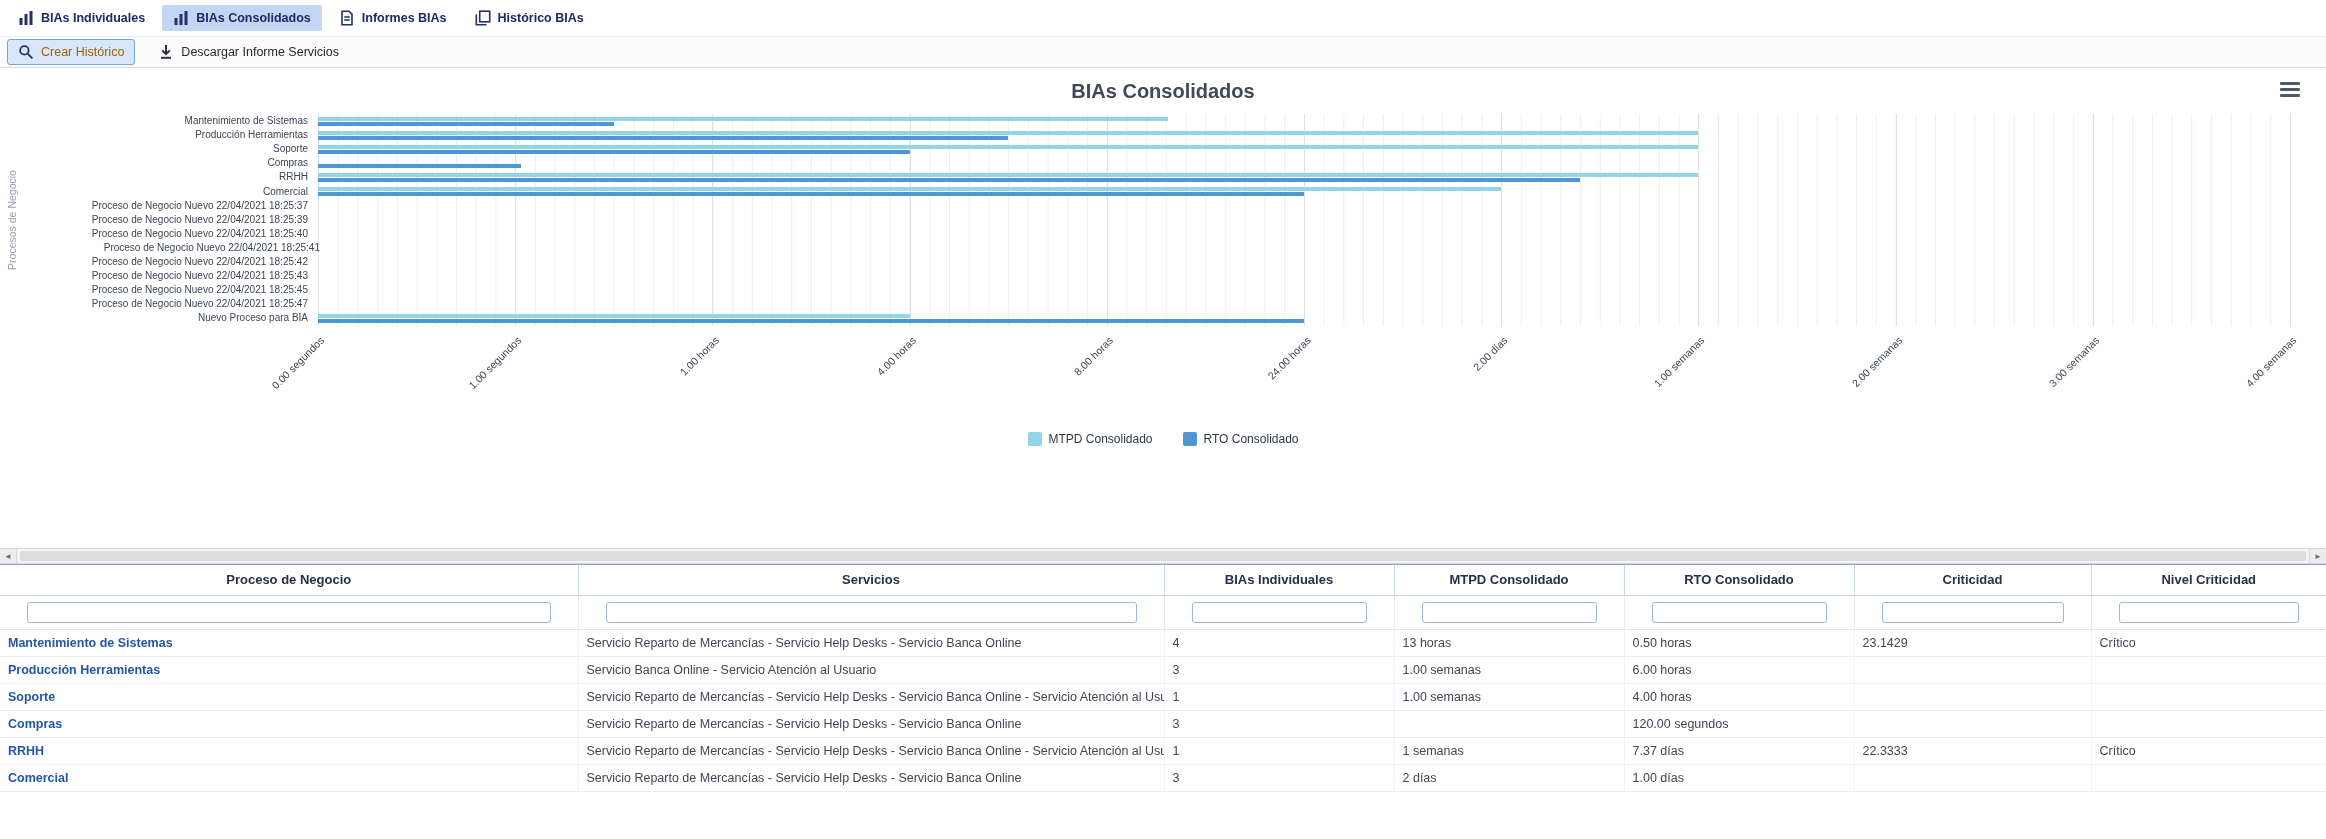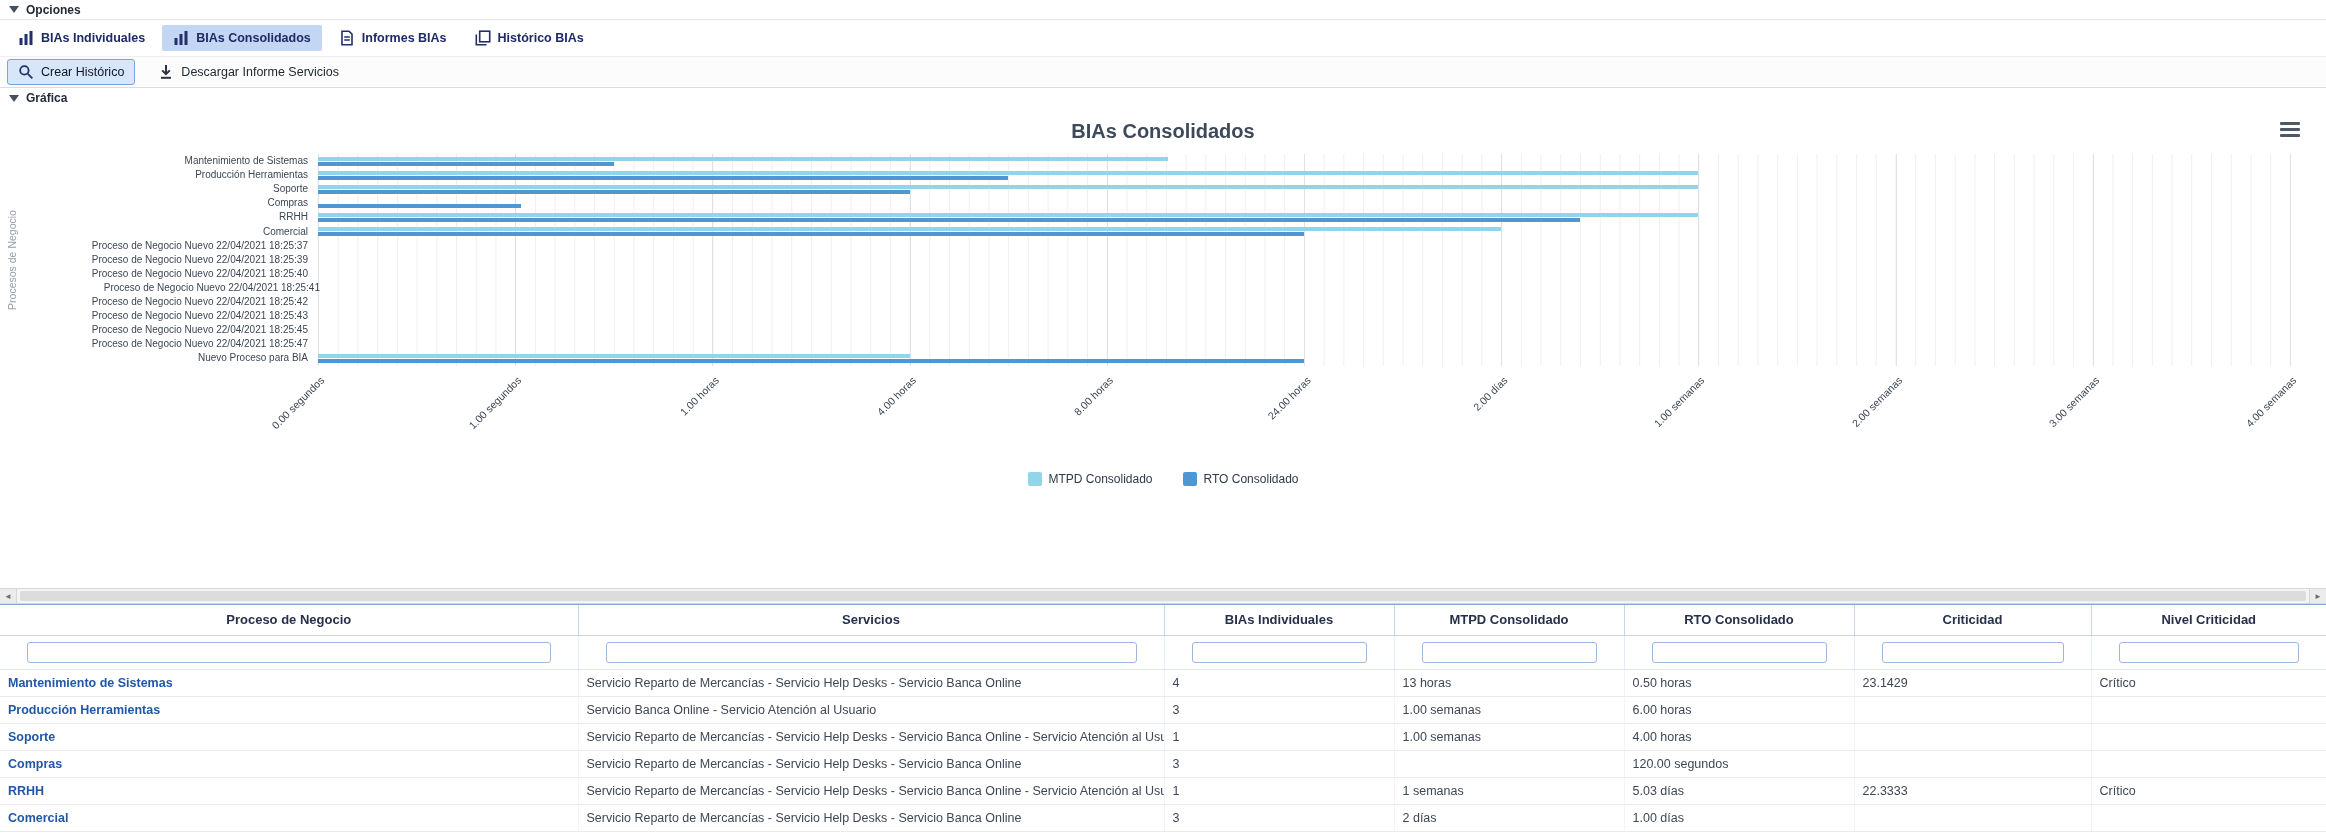--- a/index.html
+++ b/index.html
@@ -16,21 +16,21 @@
   
   .tabs-row { height:36px; flex:0 0 auto; display:flex; align-items:center; gap:6px; padding:0 7px; background:#fff; }
   .tab { display:flex; align-items:center; gap:7px; padding:5px 11px; border-radius:2px; cursor:pointer; color:#1e2a66; font-weight:700; font-size:12.5px; }
   .tab.active { background:#c3d6f3; }
   .tab-icon svg, .tool-icon svg { width:16px; height:16px; display:block; }
   .tab-icon, .tool-icon { color:#23306b; display:block; }
 
   
   .toolbar { height:32px; flex:0 0 auto; display:flex; align-items:center; gap:12px; padding:0 7px; background:#fcfcfc; border-top:1px solid #efefef; border-bottom:1px solid #dcdcdc; }
   .tool-btn { display:flex; align-items:center; gap:7px; padding:4px 10px; font-size:12.5px; color:#23292f; border-radius:3px; cursor:pointer; border:1px solid transparent; }
-  .tool-btn.highlighted { background:#d8e6f9; border-color:#7ba3dd; color:#0f172a; }
+  .tool-btn.highlighted { background:#d8e6f9; border-color:#7ba3dd; color:#a16207; }
   .tool-btn .tool-icon { color:#2b3440; }
   .tool-btn.highlighted .tool-icon { color:#23306b; }
 
   
   .chart-section { position:relative; height:480px; flex:0 0 auto; background:#fff; overflow:hidden; }
   .chart-title { position:absolute; top:12px; left:0; right:0; text-align:center; font-size:20px; font-weight:600; color:#3e4959; }
   .chart-menu { position:absolute; top:14px; right:26px; width:20px; cursor:pointer; display:flex; flex-direction:column; gap:3px; }
   .chart-menu i { display:block; height:3px; background:#4e5866; border-radius:1px; }
   .plot { position:absolute; background-image:linear-gradient(to right,#efefef 1px, transparent 1px); background-repeat:repeat; }
   .gridline { position:absolute; width:1px; background:#e1e1e1; }
@@ -58,24 +58,20 @@
   tr.filter-row td { height:34px; border-right:1px solid #e6ecf6; border-bottom:1px solid #dfe6f2; text-align:center; background:#fff; }
   .filter-input { width:calc(100% - 38px); height:21px; border:1px solid #9db7de; border-radius:3px; outline:none; padding:0 5px; font-family:"Liberation Sans",sans-serif; font-size:12px; }
   tbody td { height:27px; font-size:12.5px; color:#3f4654; border-bottom:1px solid #e8ebf0; border-right:1px solid #f1f4f9; padding:0 8px; overflow:hidden; white-space:nowrap; background:#fff; }
   .process-link { color:#2257a8; font-weight:700; cursor:pointer; }
 </style>
 </head>
 <body>
 
 <div class="app">
 
-  <div class="section-bar">
-    <span class="collapse-tri"></span>
-    <span class="section-label">Opciones</span>
-  </div>
 
   <div class="tabs-row">
       <div class="tab">
         <span class="tab-icon">
           <svg viewBox="0 0 16 16" fill="currentColor">
             <rect x="1.5" y="8" width="3" height="7"></rect>
             <rect x="6.5" y="4" width="3" height="11"></rect>
             <rect x="11.5" y="1" width="3" height="14"></rect>
           </svg>
         </span>
@@ -125,24 +121,20 @@
         <span class="tool-icon">
           <svg viewBox="0 0 16 16" fill="none" stroke="currentColor">
             <path d="M8 1v8.6M4.2 6.4L8 10.2l3.8-3.8" stroke-width="2"></path>
             <path d="M3 13.8h10" stroke-width="2"></path>
           </svg>
         </span>
         <span class="tool-btn-label">Descargar Informe Servicios</span>
       </div>
     </div>
 
-  <div class="section-bar no-border">
-    <span class="collapse-tri"></span>
-    <span class="section-label">Gráfica</span>
-  </div>
 
   <div class="chart-section">
     <div class="chart-title">BIAs Consolidados</div>
     <div class="chart-menu">
         <i></i>
         <i></i>
         <i></i>
       </div>
     <div class="ylabel-box">Procesos de Negocio</div>
     <div class="plot" id="plot" style="left: 318px; top: 46px; width: 1972px; height: 211.5px; background-size: 19.72px 100%;"></div>
@@ -282,21 +274,21 @@
             <td></td>
             <td>120.00 segundos</td>
             <td></td>
             <td></td>
           </tr>
           <tr>
             <td><span class="process-link">RRHH</span></td>
             <td>Servicio Reparto de Mercancías - Servicio Help Desks - Servicio Banca Online - Servicio Atención al Usuar</td>
             <td>1</td>
             <td>1 semanas</td>
-            <td>5.03 días</td>
+            <td>7.37 días</td>
             <td>22.3333</td>
             <td>Crítico</td>
           </tr>
           <tr>
             <td><span class="process-link">Comercial</span></td>
             <td>Servicio Reparto de Mercancías - Servicio Help Desks - Servicio Banca Online</td>
             <td>3</td>
             <td>2 días</td>
             <td>1.00 días</td>
             <td></td>

